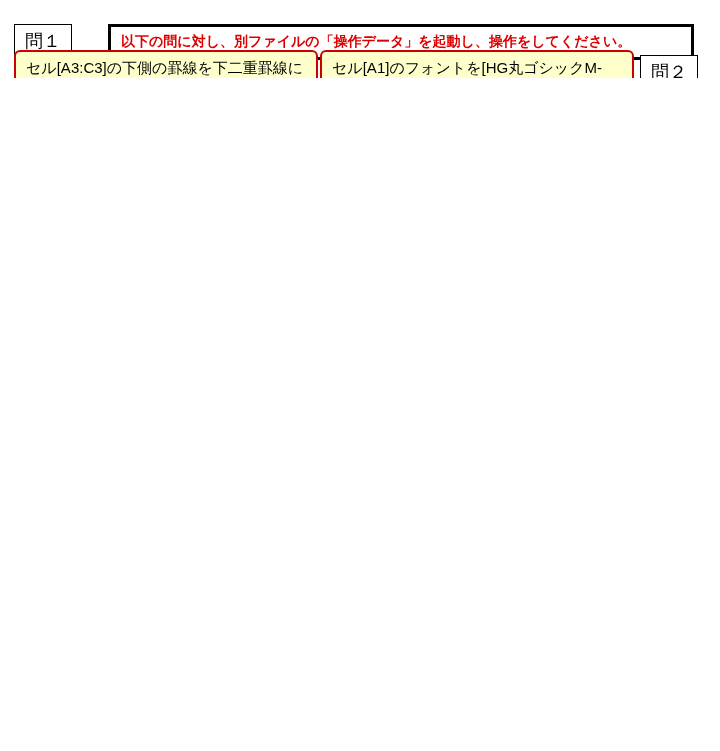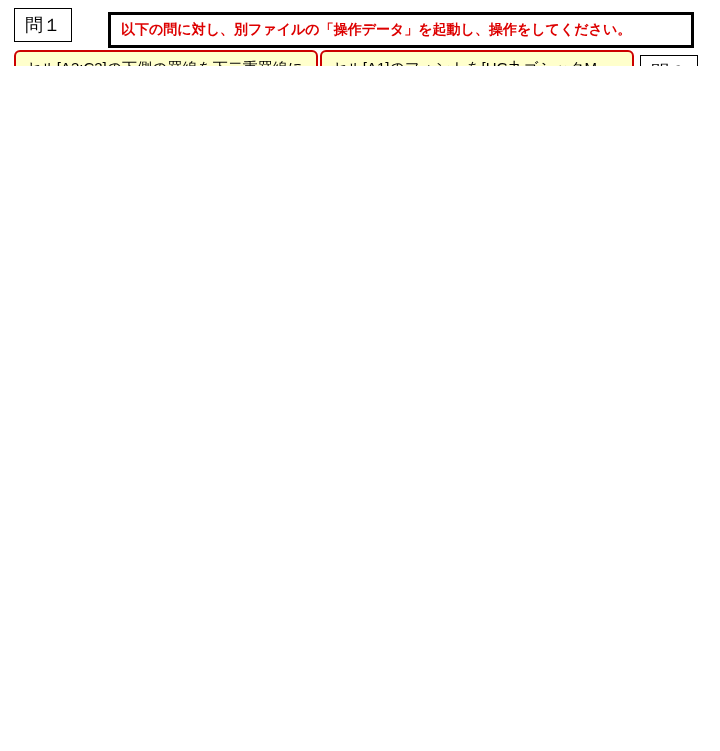--- a/index.html
+++ b/index.html
@@ -16,21 +16,21 @@
     display: inline-block;
     border: 1px solid #000;
     padding: 4px 10px;
     font-size: 18px;
     background: #fff;
     position: absolute;
   }
   .instruct-bar {
     border: 3px solid #000;
     padding: 6px 10px;
-    margin: 4px 0 10px 100px;
+    margin: 16px 0 10px 100px;
     width: 560px;
   }
   .instruct-text {
     color: #d00;
     font-weight: bold;
     font-size: 14px;
   }
   .callout {
     position: absolute;
     background: #ffffcc;
@@ -87,21 +87,21 @@
   svg.arrow polygon { fill:#c00; }
   .scrollbar-bottom {
     position:absolute; left:128px; top:730px; width:560px; height:14px;
     background:#eee; border:1px solid #bbb;
   }
   .scrollbar-bottom .thumb { position:absolute; right:30px; top:1px; width:40px; height:10px; background:#ccc; border:1px solid #999;}
 </style>
 </head>
 <body>
 
-<div class="q-label" style="left:14px; top:8px;">問１</div>
+<div class="q-label" style="left:14px; top:24px;">問１</div>
 <div class="instruct-bar">
   <span class="instruct-text">以下の問に対し、別ファイルの「操作データ」を起動し、操作をしてください。</span>
 </div>
 
 <div class="callout" style="left:14px; top:50px; width:280px;">セル[A3:C3]の下側の罫線を下二重罫線に設定する</div>
 <div class="callout" style="left:320px; top:50px; width:290px;">セル[A1]のフォントを[HG丸ゴシックM-PRO]に設定する</div>
 <div class="q-label" style="left:640px; top:55px;">問２</div>
 
 <div class="sheet">
   <table>

